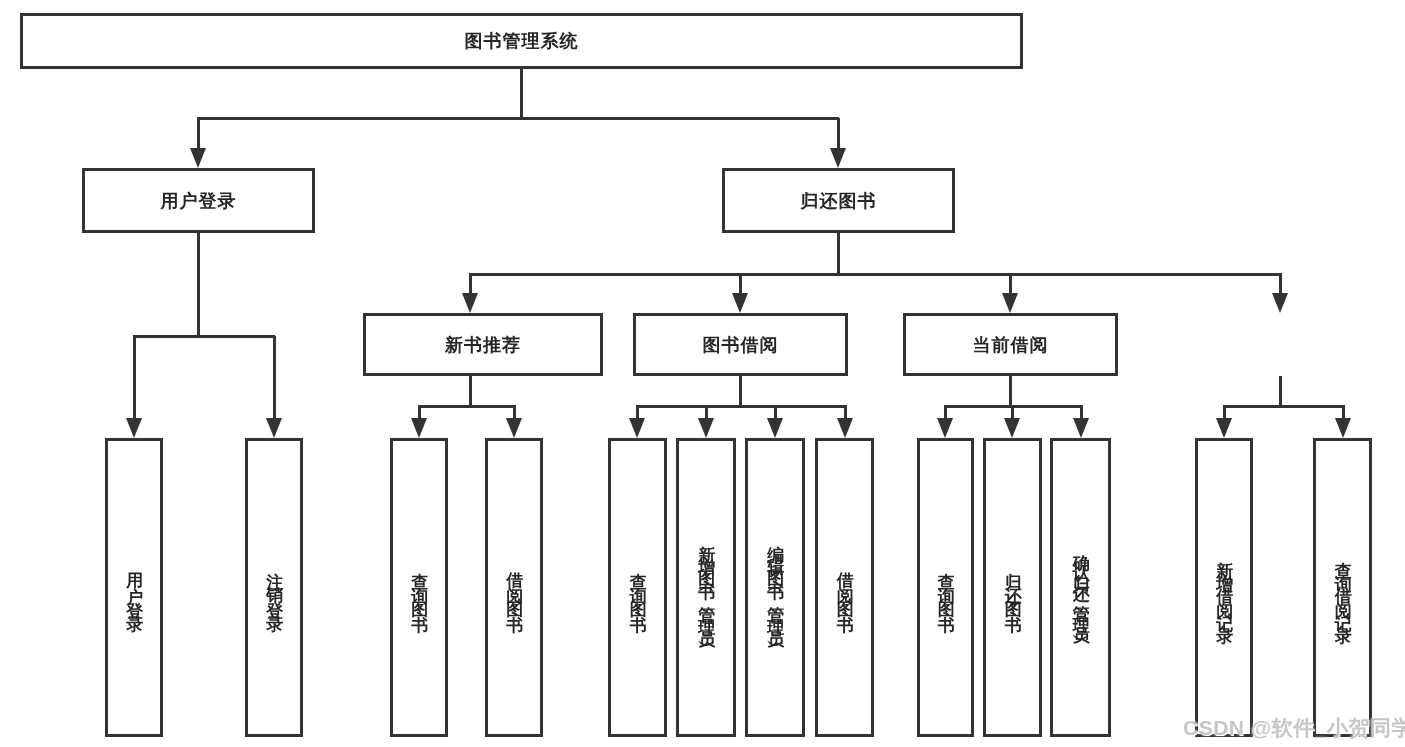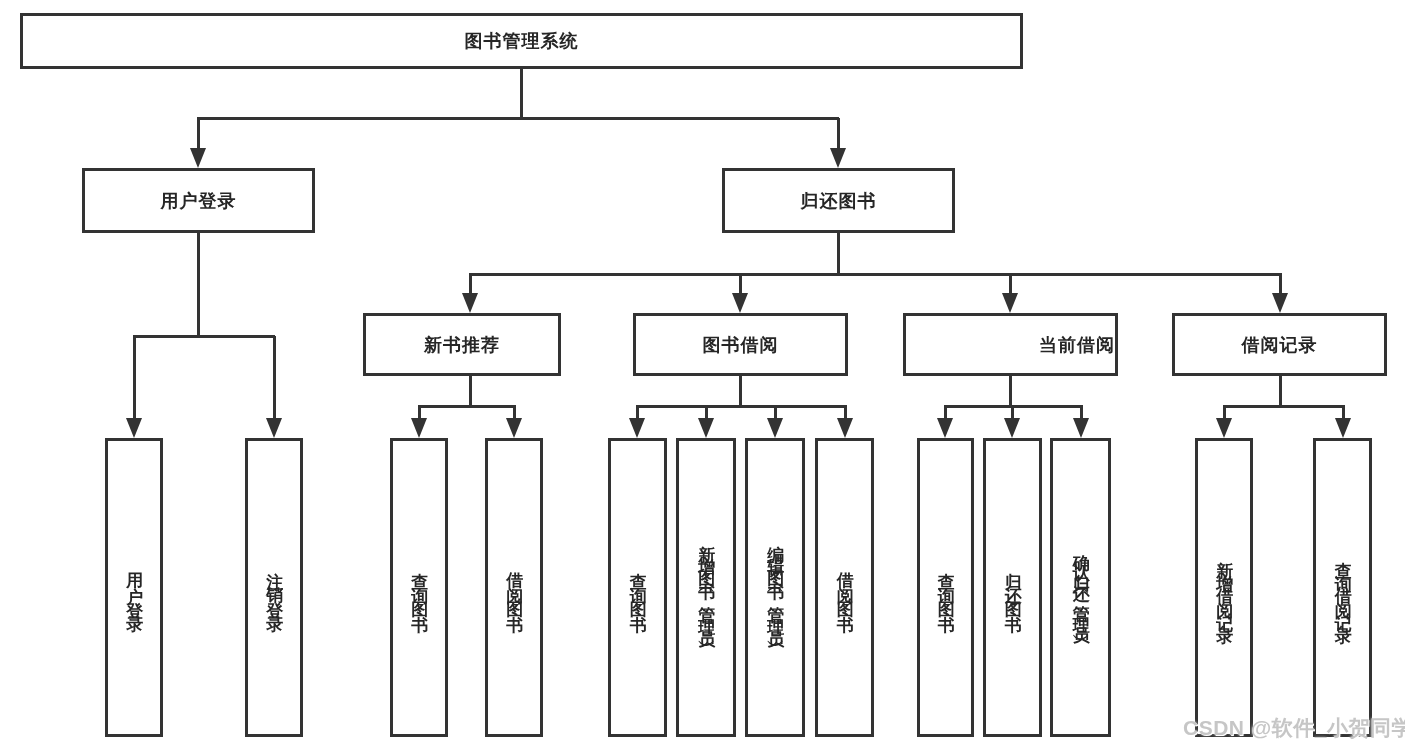--- a/index.html
+++ b/index.html
@@ -126,31 +126,28 @@
     <span>图书管理系统</span>
   </div>
 
   <div class="hbox" style="left:82px;top:168px;width:233px;height:65px;">
     <span>用户登录</span>
   </div>
   <div class="hbox" style="left:722px;top:168px;width:233px;height:65px;">
     <span>归还图书</span>
   </div>
 
-  <div class="hbox" style="left:363px;top:313px;width:198px;height:63px;">
+  <div class="hbox" style="left:363px;top:313px;width:240px;height:63px;">
     <span>新书推荐</span>
   </div>
   <div class="hbox" style="left:633px;top:313px;width:215px;height:63px;">
     <span>图书借阅</span>
   </div>
-  <div class="hbox" style="left:903px;top:313px;width:215px;height:63px;justify-content:flex-end;">
+  <div class="hbox" style="left:903px;top:313px;width:215px;height:63px;">
     <span>当前借阅</span>
-  </div>
-  <div class="hbox" style="left:1172px;top:313px;width:215px;height:63px;">
-    <span>借阅记录</span>
   </div>
 
   <div class="vbox" style="left:105px;top:438px;width:58px;height:299px;">
     <span class="vtext">用户登录</span>
   </div>
   <div class="vbox" style="left:245px;top:438px;width:58px;height:299px;">
     <span class="vtext">注销登录</span>
   </div>
 
   <div class="vbox" style="left:390px;top:438px;width:58px;height:299px;">

